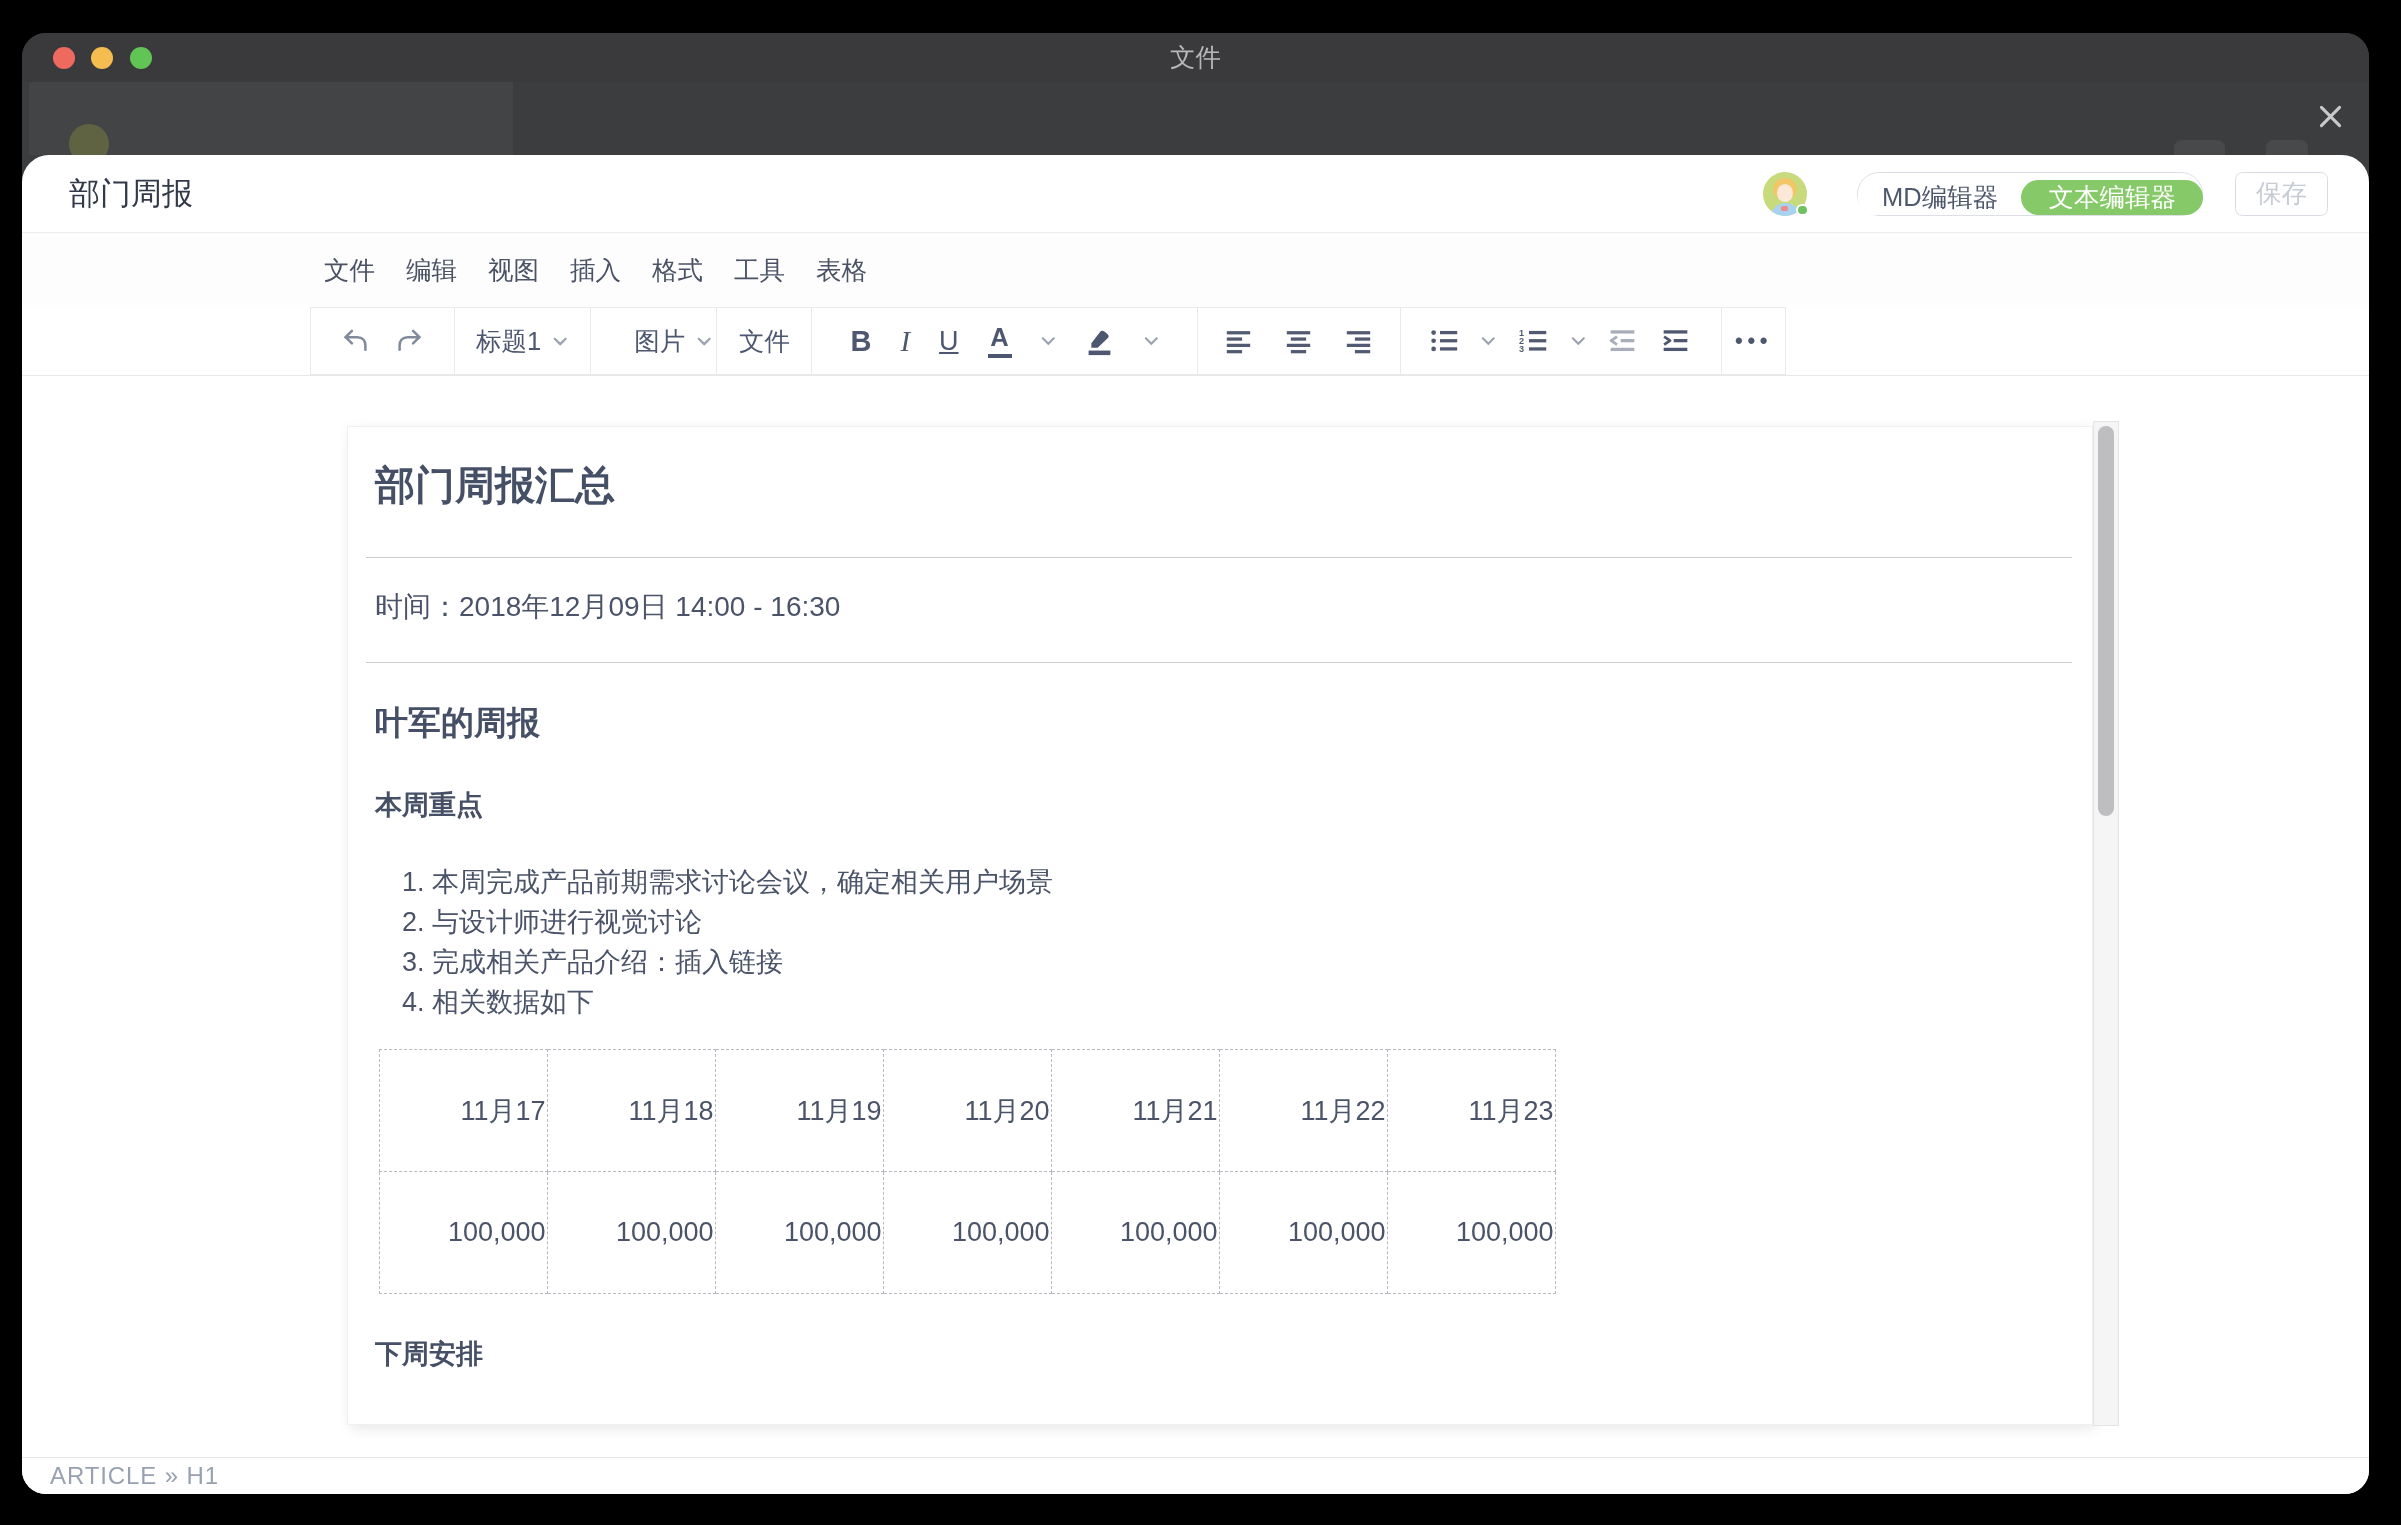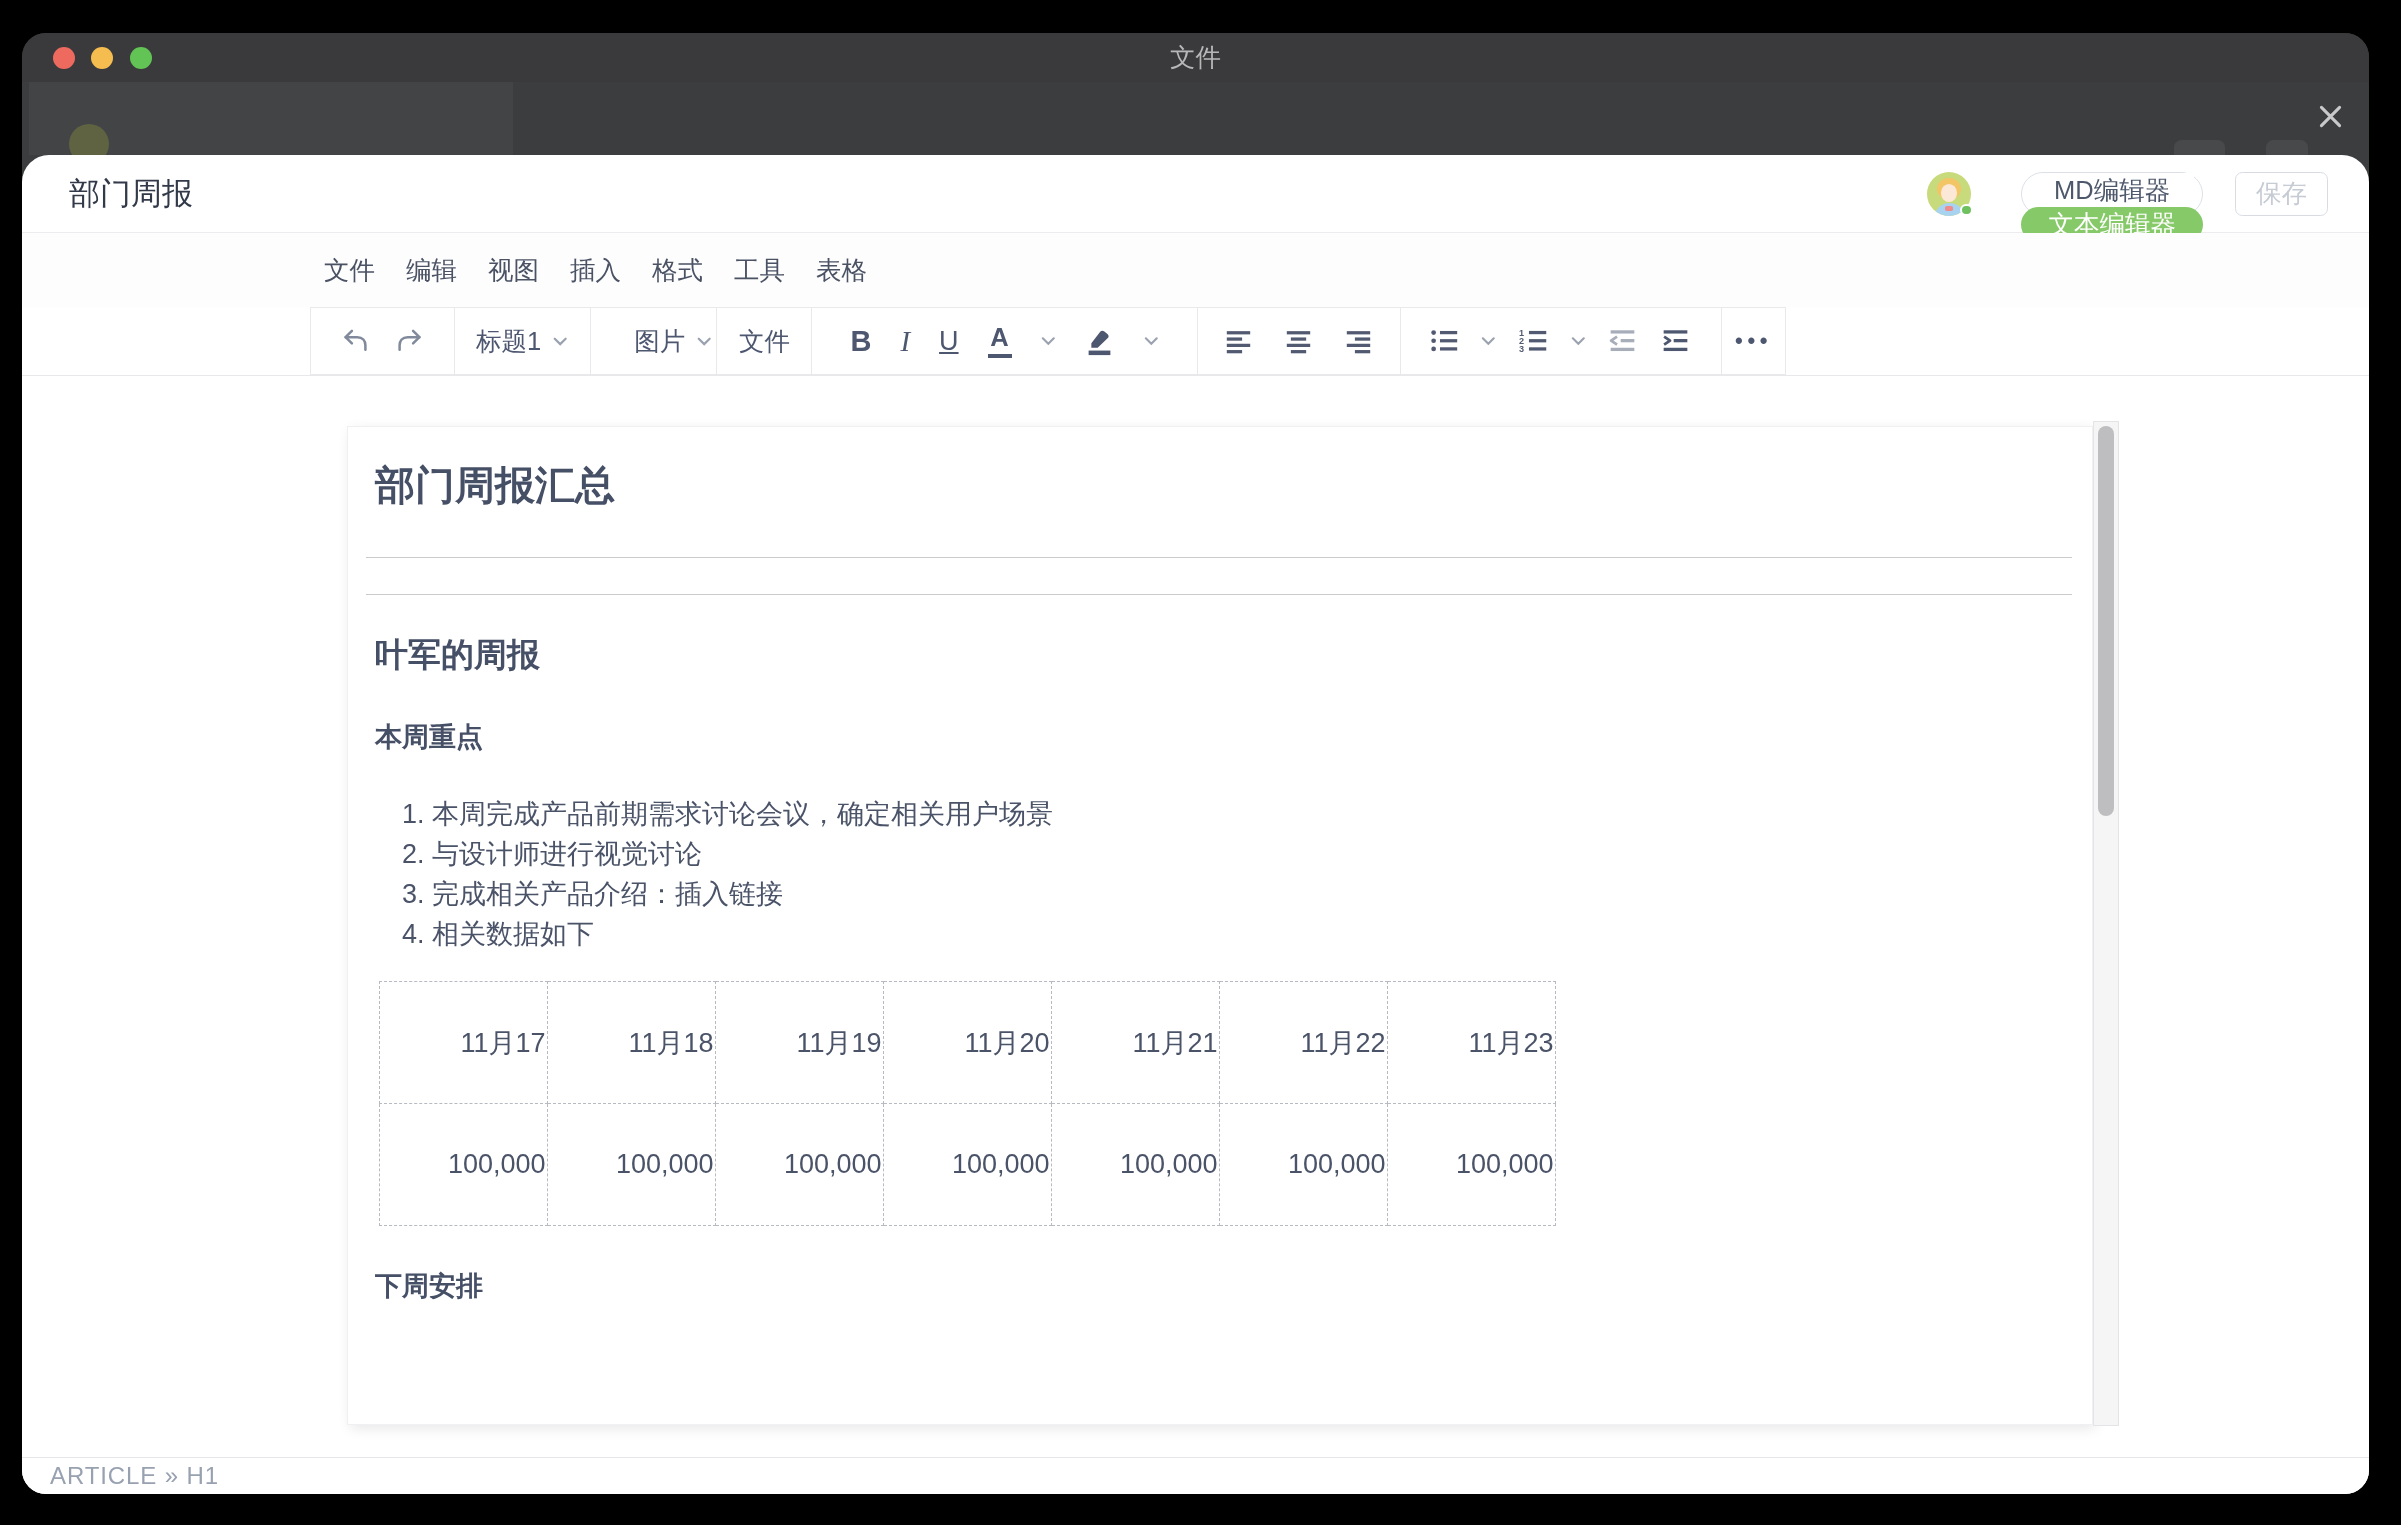--- a/index.html
+++ b/index.html
@@ -37,21 +37,21 @@
   .hdr-right{margin-left:auto;display:flex;align-items:center;}
   .avatar{position:relative;width:44px;height:44px;margin-right:50px;}
   .avatar-c{width:44px;height:44px;border-radius:50%;background:#c7da7c;overflow:hidden;position:relative;}
   .av-hair{position:absolute;left:10px;top:6.4px;width:24px;height:22px;border-radius:50%;background:#f2c566;}
   .av-face{position:absolute;left:13.7px;top:12px;width:16.4px;height:18px;border-radius:50%;background:#fbe8d7;}
   .av-body{position:absolute;left:6.4px;top:31px;width:31px;height:18px;border-radius:15.5px 15.5px 0 0;background:#a8d3f0;}
   .av-bow{position:absolute;left:18px;top:34px;width:7.3px;height:5.5px;background:#ef8b8b;border-radius:1.8px;}
   .av-dot{position:absolute;right:-1.8px;bottom:-0.9px;width:12.8px;height:12.8px;border-radius:50%;
     background:#6fc05e;border:2.7px solid #fff;}
   .seg{display:flex;height:44px;border:0.9px solid #dce0e6;border-radius:22px;margin-right:32px;
-    align-items:center;background:#fff;flex-direction:column;}
+    align-items:flex-end;background:#fff;}
   .seg-md{display:flex;align-items:center;padding:0 24px;font-size:25.5px;color:#4e586c;
     border-radius:22px 0 0 22px;background:#fff;cursor:pointer;}
   .seg-txt{display:flex;align-items:center;padding:0 27px;font-size:25.5px;color:#fff;
     background:#86c968;border-radius:22px;margin:-0.9px;cursor:pointer;}
   .save-btn{height:44px;padding:0 20px;border:0.9px solid #d8dce2;border-radius:7.3px;background:#fff;
     color:#c6cbd4;font-size:25.5px;display:flex;align-items:center;}
 
   .menu-row{height:74px;flex:0 0 auto;display:flex;align-items:center;gap:31px;
     padding-left:302px;background:#fdfdfe;}
   .menu-item{font-size:25.5px;color:#4a5264;cursor:pointer;}
@@ -299,20 +299,21 @@
             <span class="more-dots">•••</span>
           </div>
 
         </div>
       </div>
 
       <div class="content">
         <div class="doc-card">
           <h1 class="d-h1">部门周报汇总</h1>
           <hr class="d-hr">
+          <div class="d-time">时间：2018年12月09日  14:00 - 16:30</div>
           <hr class="d-hr2">
           <h2 class="d-h2">叶军的周报</h2>
           <h3 class="d-h3">本周重点</h3>
           <ol class="d-ol">
             <li>本周完成产品前期需求讨论会议，确定相关用户场景</li>
             <li>与设计师进行视觉讨论</li>
             <li>完成相关产品介绍：插入链接</li>
             <li>相关数据如下</li>
           </ol>
           <table class="d-table">

